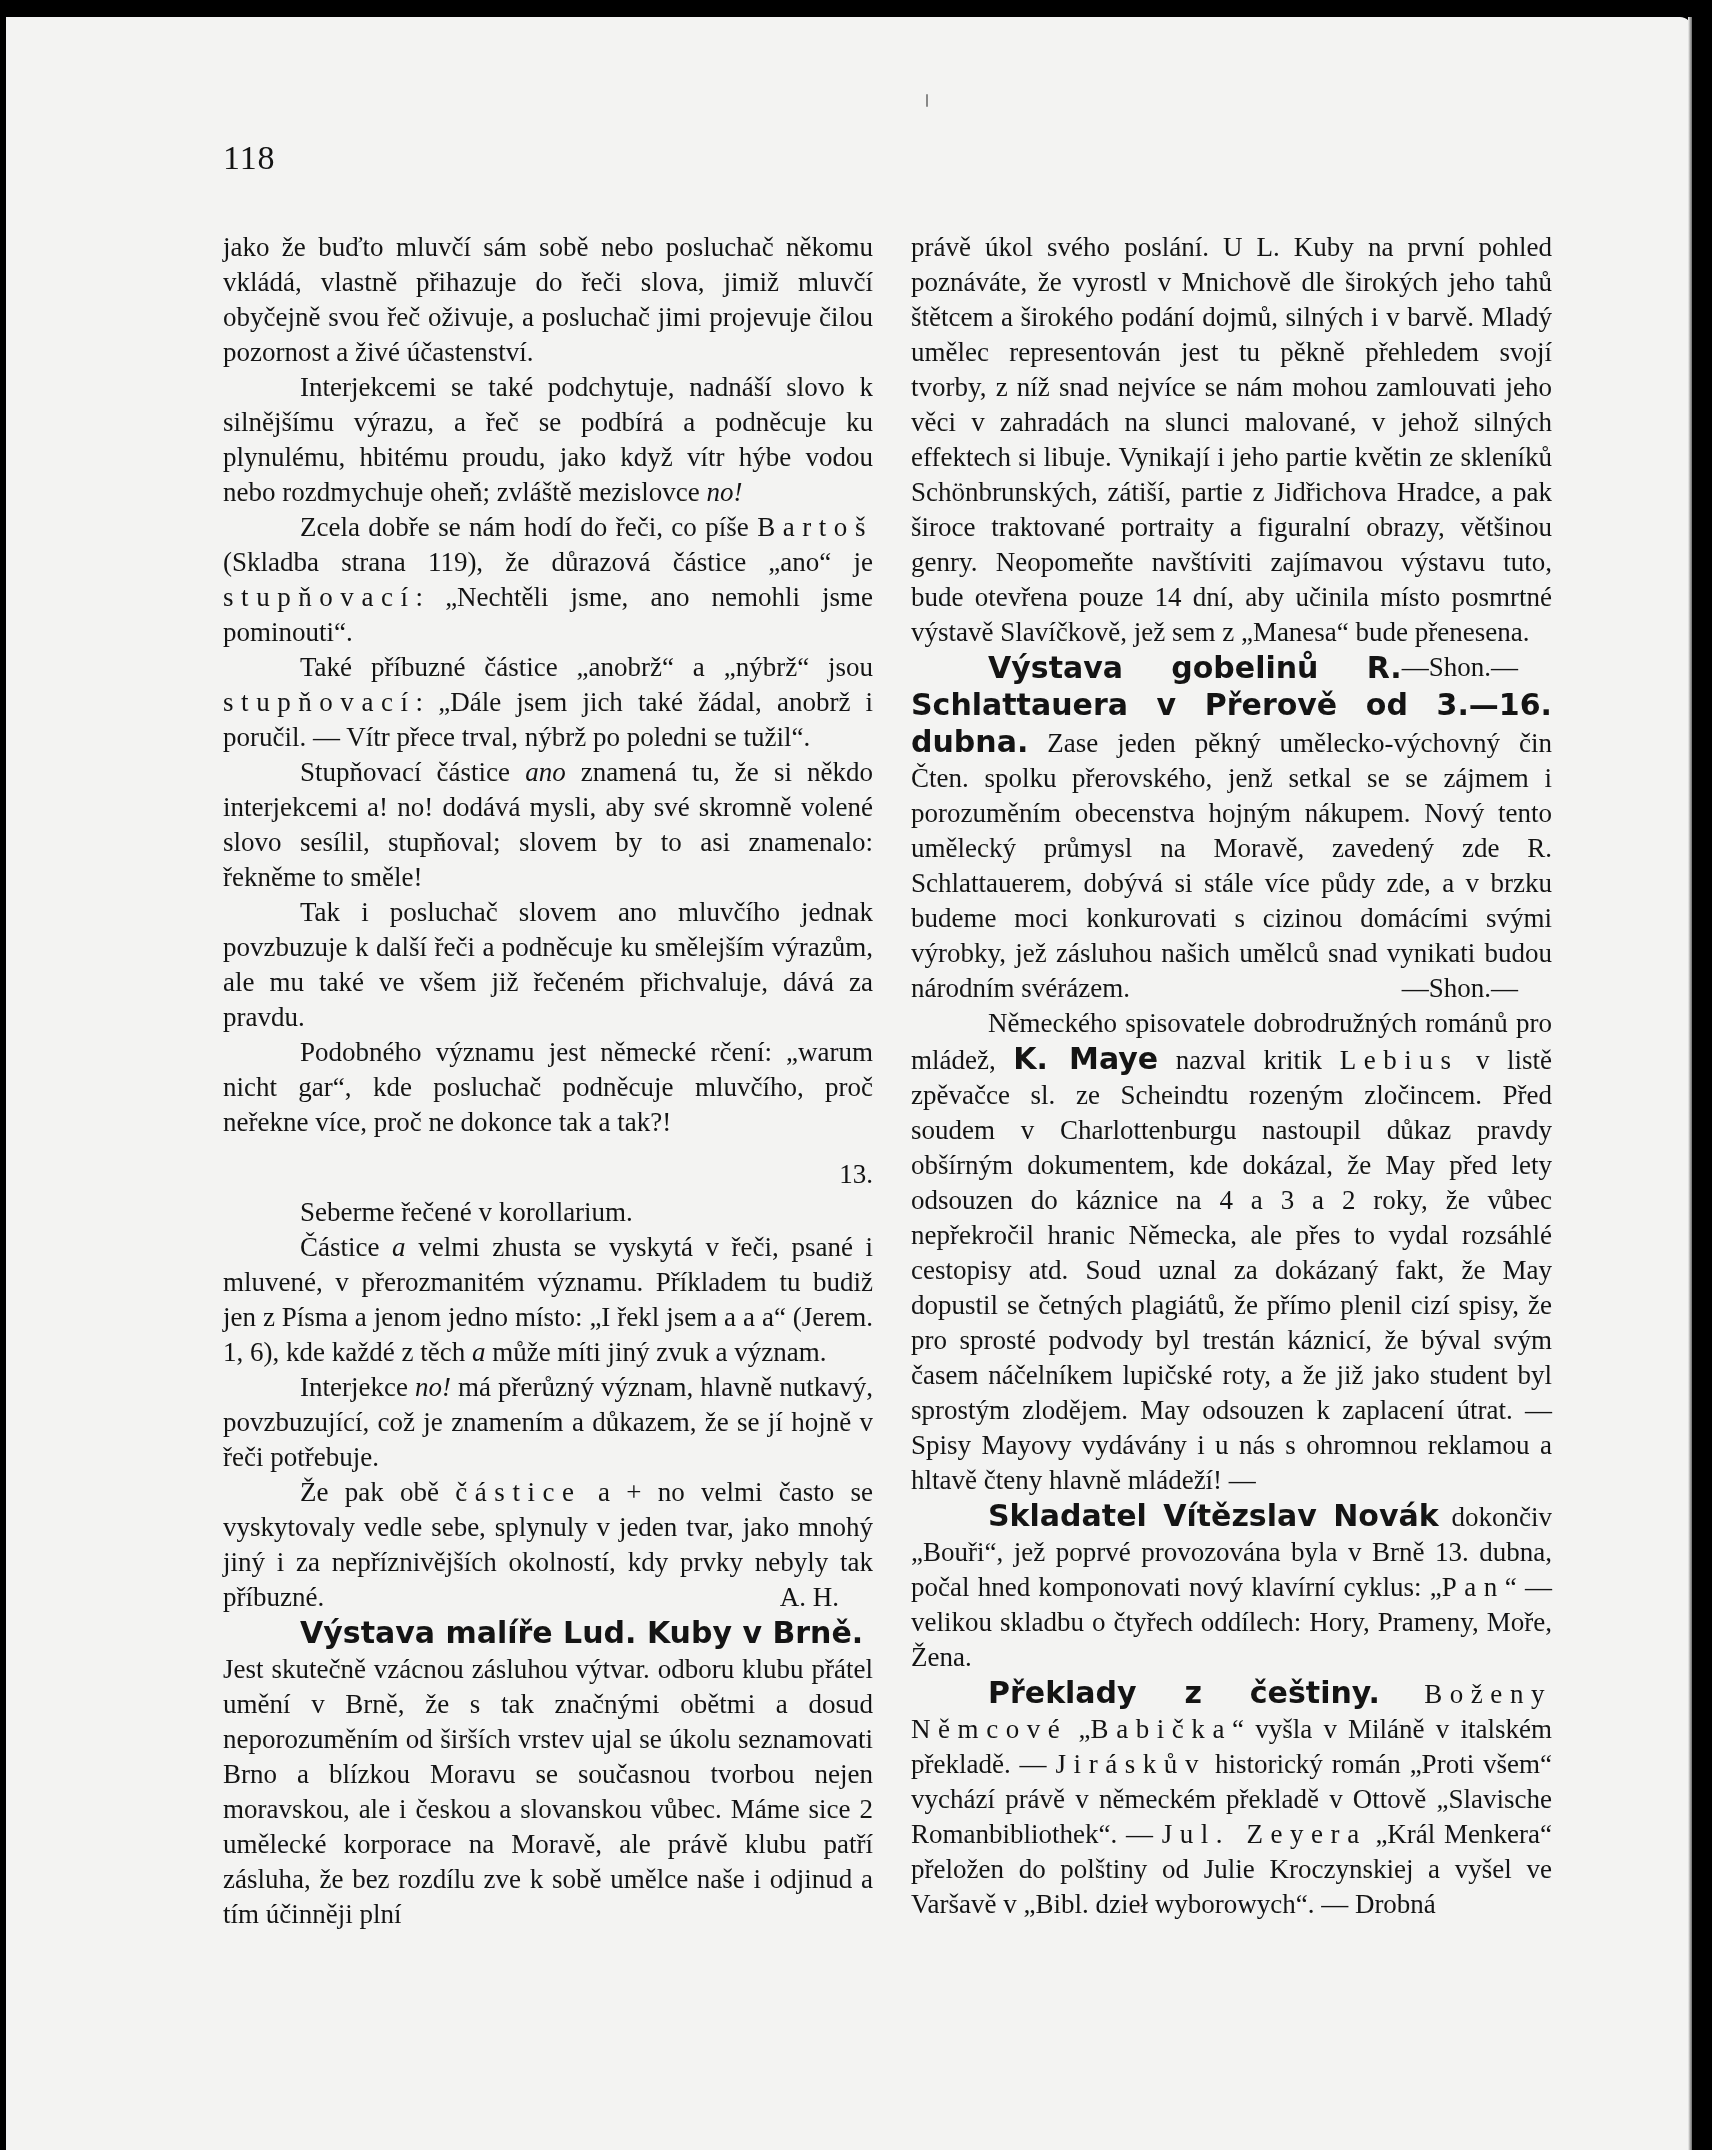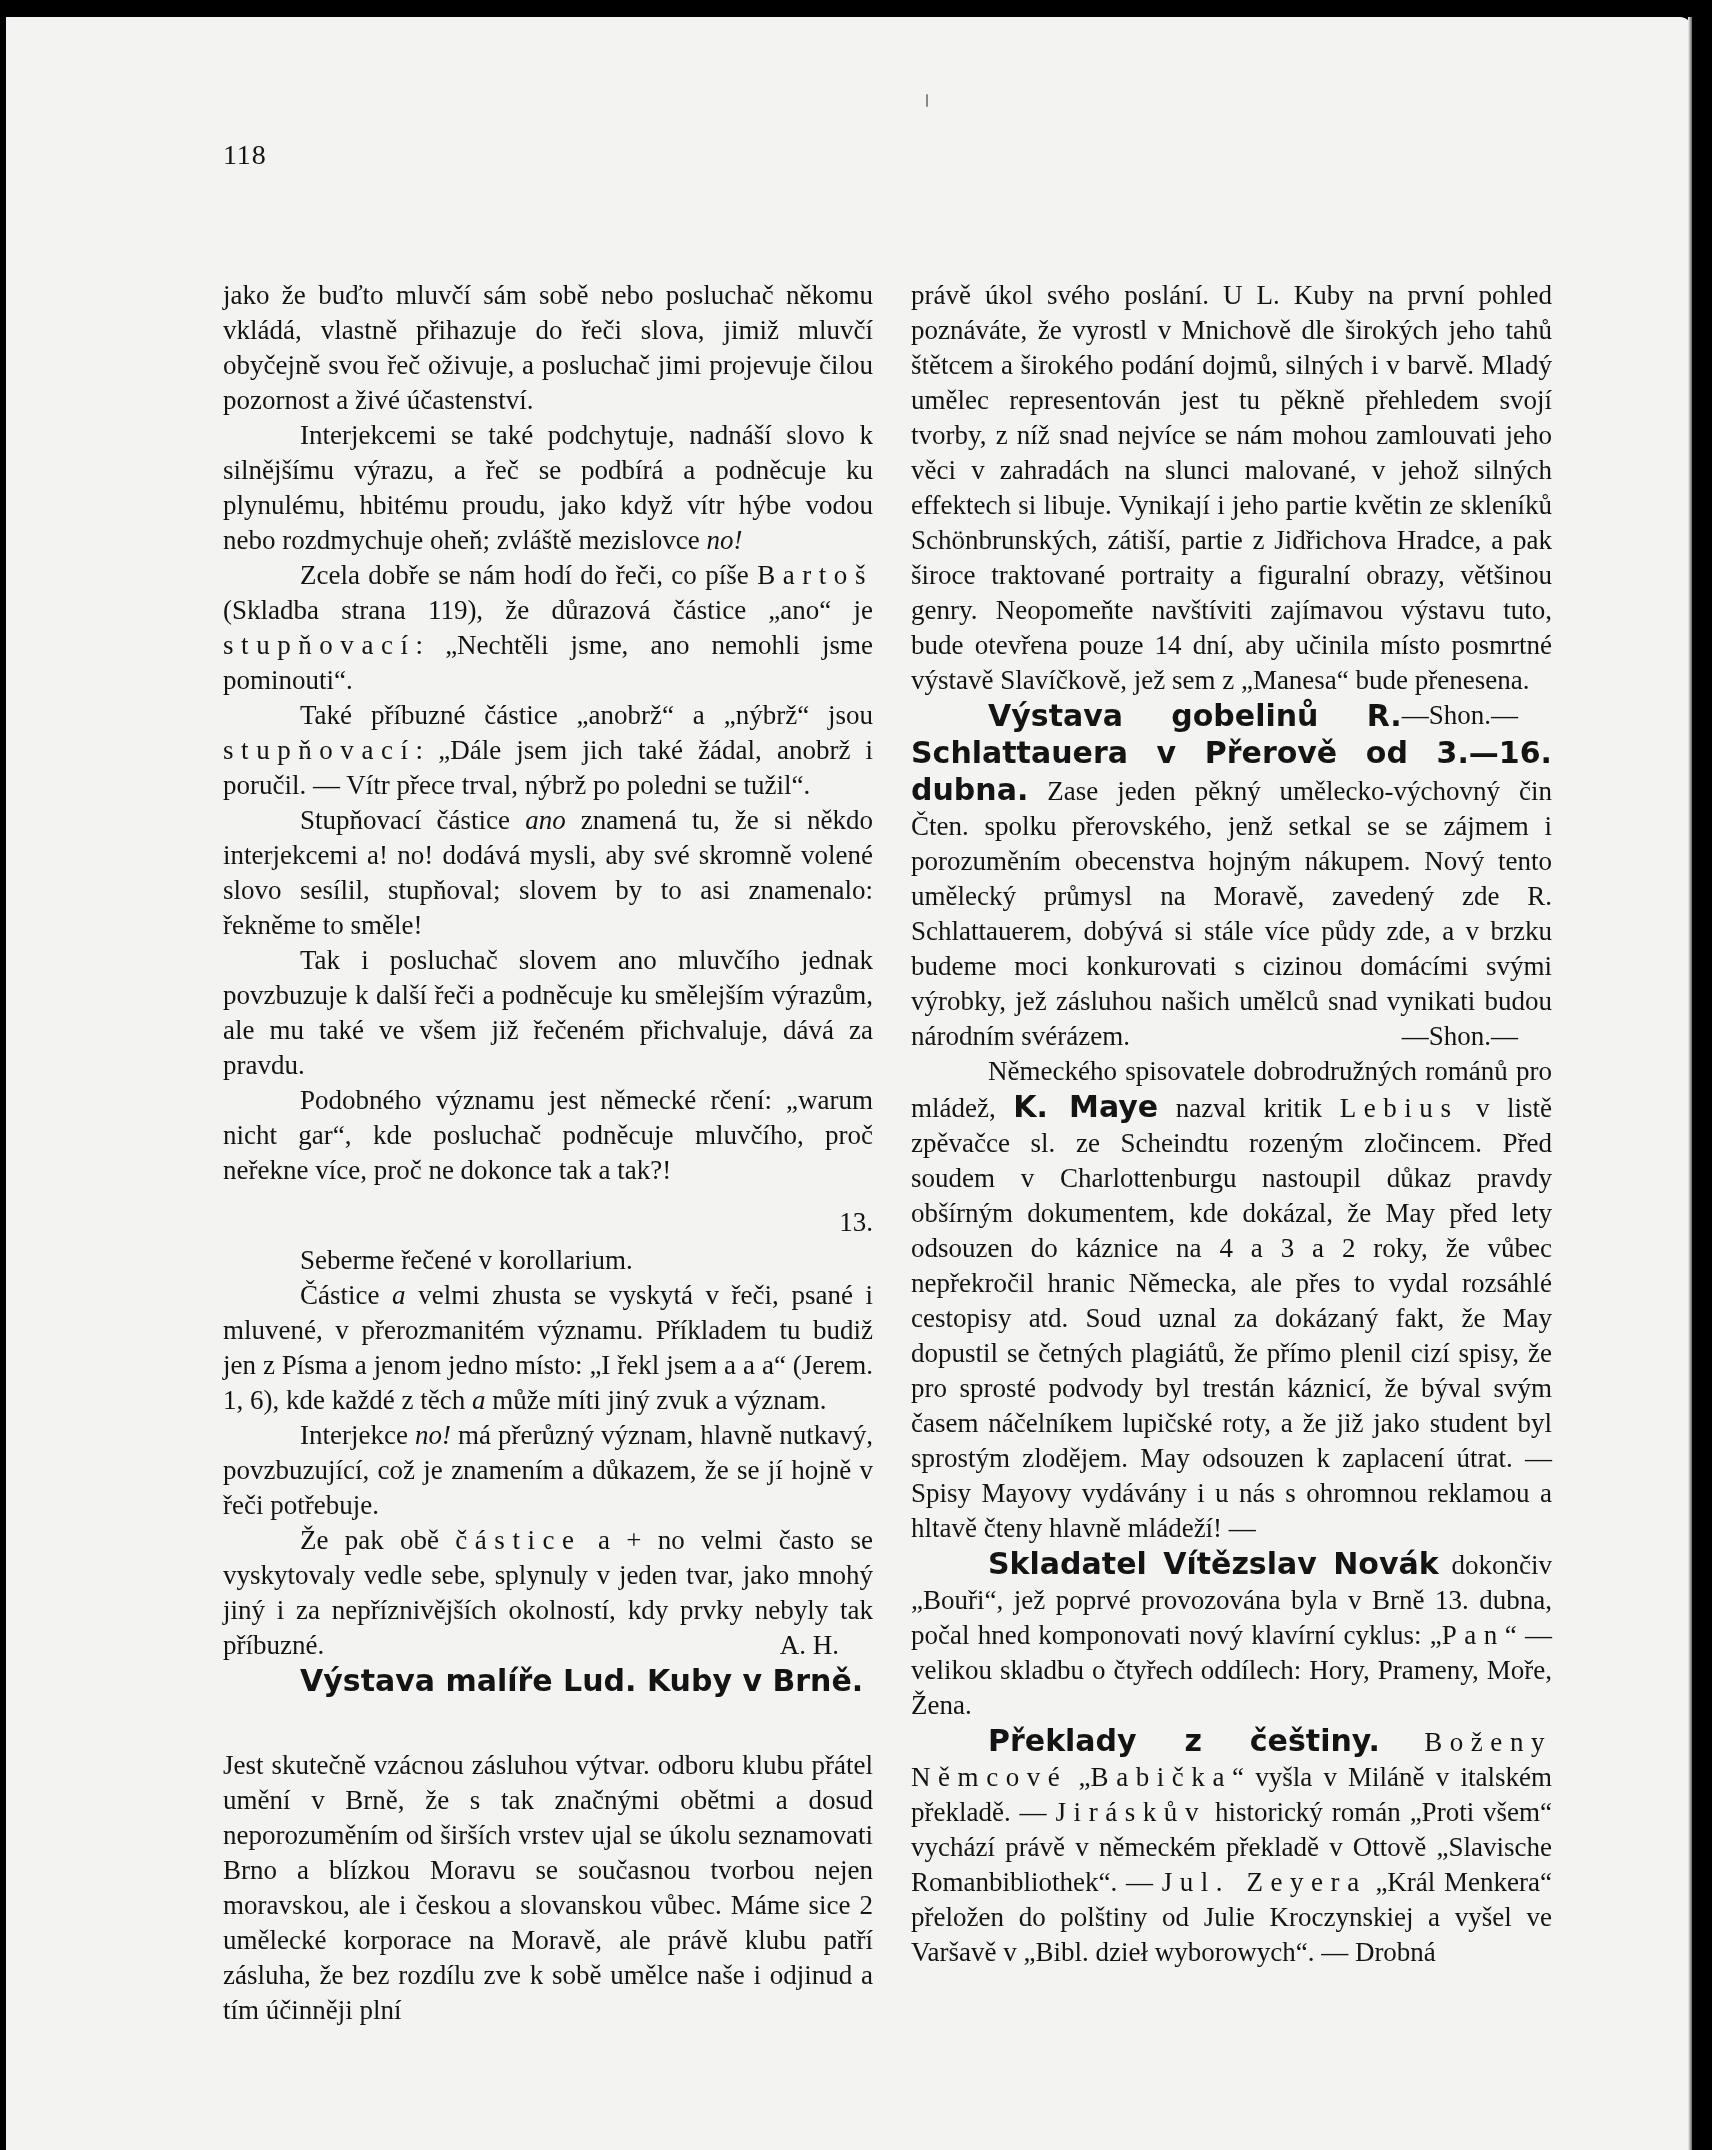--- a/index.html
+++ b/index.html
@@ -16,32 +16,32 @@
     width: 1686px; height: 2469px;
     background: #f3f3f2;
     border-radius: 0 12px 6px 0;
   }
   .sheet::after {
     content: ""; position: absolute; right: 0; top: 0; bottom: 0; width: 4.3px;
     background: linear-gradient(to right, #f3f3f2, #6a6a6a);
   }
   .page-number {
     position: absolute; left: 217px; top: 124px;
-    font-size: 28px; letter-spacing: 0.9px; line-height: 1;
+    font-size: 34px; letter-spacing: 0.9px; line-height: 1;
   }
   .column {
     position: absolute; top: 213px;
     font-size: 27px; line-height: 35px;
     text-align: justify; hyphens: none;
   }
   .col-left  { left: 217px;  width: 650px; }
   .col-right { left: 905px; width: 641px; }
   .column p { margin: 0; text-indent: 0; }
   .column p.indent { text-indent: 77px; }
-  .column p.noindent { text-indent: 0; margin-top: 48px; }
+  .column p.noindent { text-indent: 0; }
   .sp { letter-spacing: 0.28em; }
   .it { font-style: italic; }
   .hd { font-weight: bold; font-family: "DejaVu Sans", "Liberation Sans", sans-serif; font-size: 30px; }
   .sec-num { text-align: right; margin: 17px 0 2.6px 0 !important; text-indent: 0 !important; }
   .sig { float: right; margin-right: 34px; }
   .scan-mark {
     position: absolute; background: #111; border-radius: 1.3px;
   }
 </style>
 </head>

